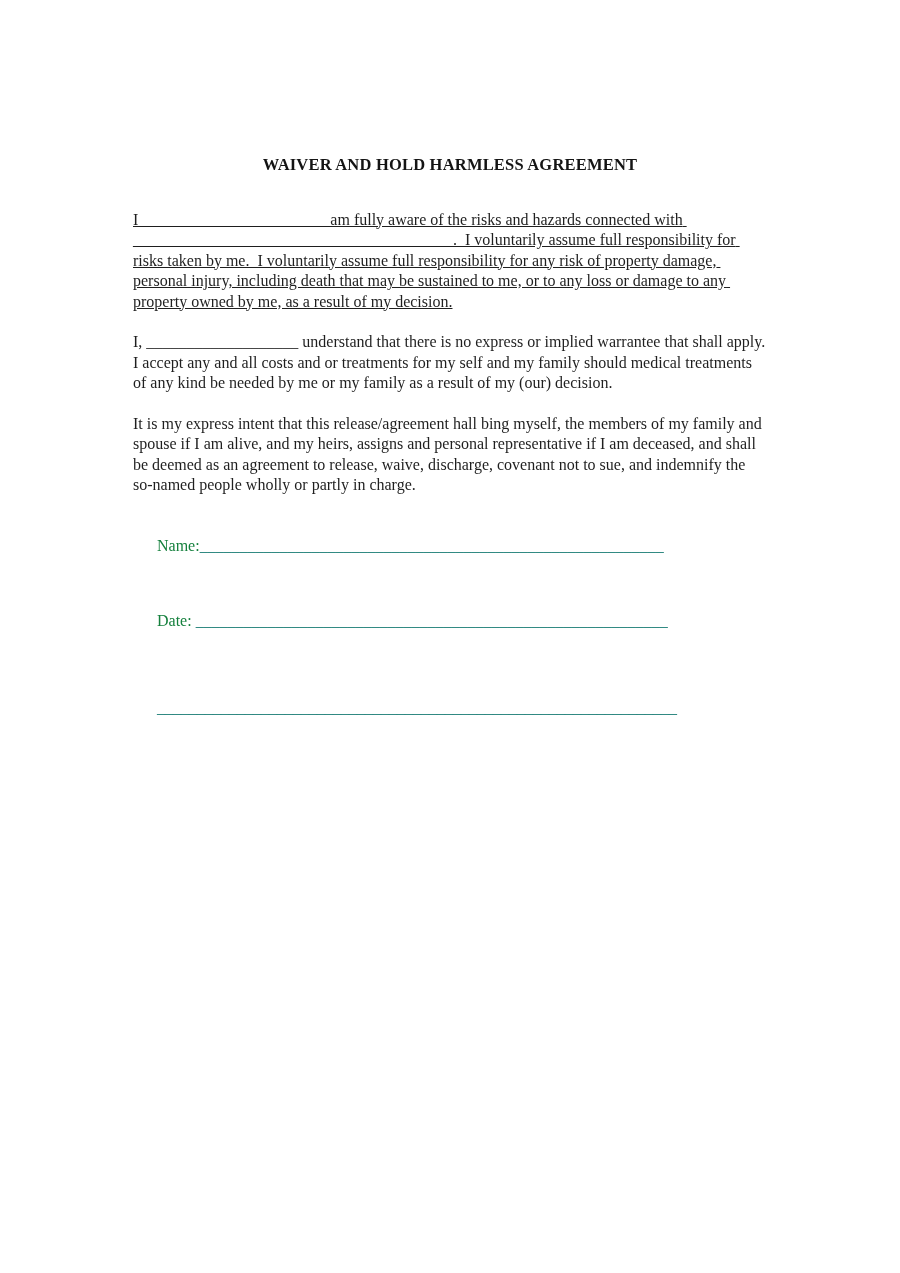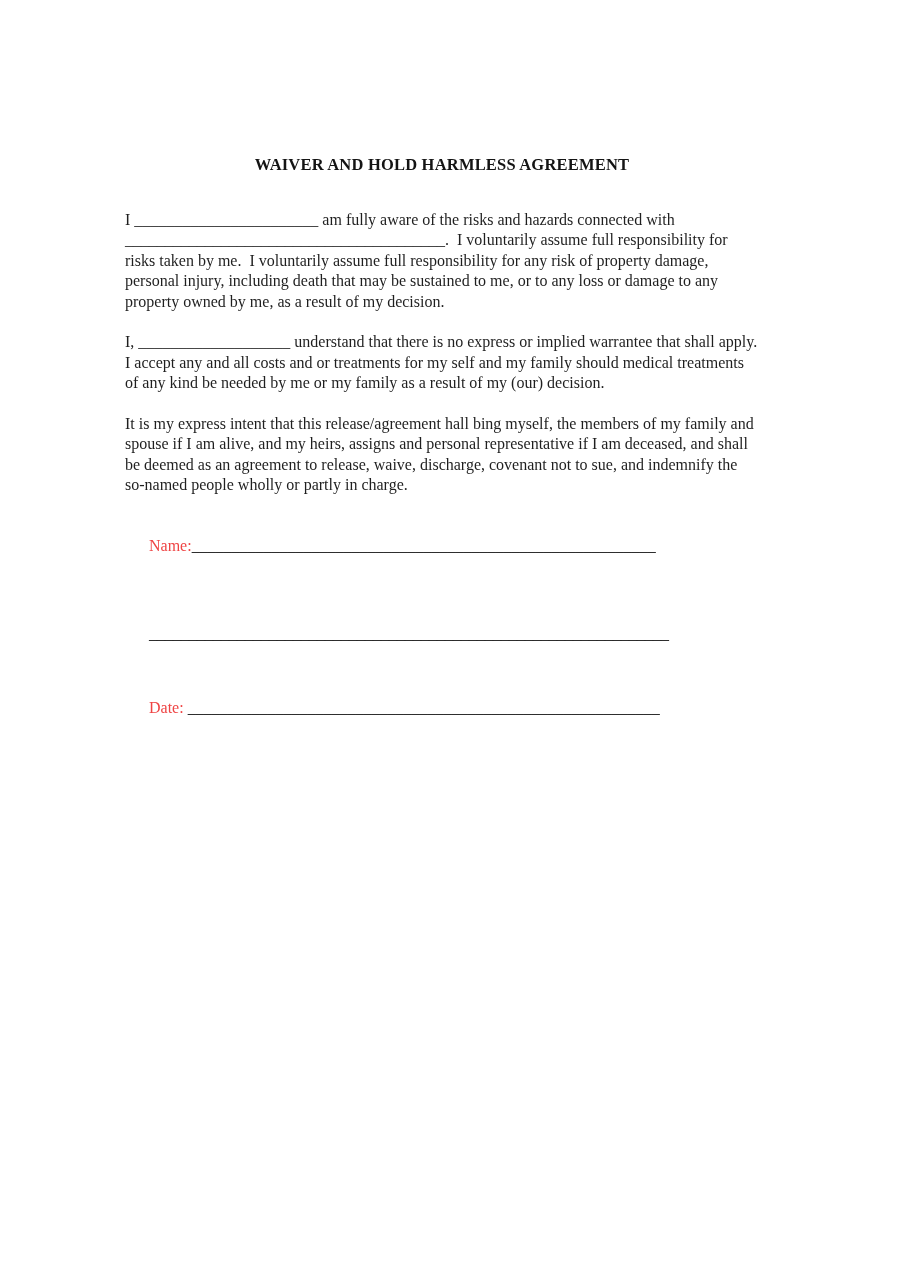--- a/index.html
+++ b/index.html
@@ -16,55 +16,56 @@
     color: #1f1f1f;
     font-family: "Liberation Serif", "DejaVu Serif", serif;
     font-size: 16px;
     line-height: 20.5px;
     box-sizing: border-box;
     overflow: hidden;
   }
   .content {
     position: absolute;
     top: 155px;
-    left: 125px;
+    left: 133px;
     width: 634px;
   }
   .title {
     margin: 0 0 34px 0;
     text-align: center;
     font-weight: bold;
     font-size: 16.5px;
     letter-spacing: 0.2px;
     color: #141414;
   }
   .para {
     margin: 20px 0 0 0;
     white-space: pre-wrap;
     word-break: break-word;
   }
   .para:first-of-type {
     margin-top: 0;
+    text-decoration: underline;
   }
   .field {
     margin: 20px 0 0 0;
     white-space: pre-wrap;
     word-break: break-word;
   }
   .field.cont {
     margin-top: 26px;
   }
   .field.date {
     margin-top: 13px;
   }
   .field .label {
-    color: #ef4444;
+    color: #15803d;
   }
   .field .line {
-    color: #000000;
+    color: #0f766e;
     letter-spacing: 0;
   }
 </style>
 </head>
 <body>
 
 <div class="page">
   <div class="content">
 
     <h1 class="title">WAIVER AND HOLD HARMLESS AGREEMENT</h1>
@@ -74,22 +75,22 @@
     <p class="para">I, ___________________ understand that there is no express or implied warrantee that shall apply. I accept any and all costs and or treatments for my self and my family should medical treatments of any kind be needed by me or my family as a result of my (our) decision.</p>
 
 
     <p class="para">It is my express intent that this release/agreement hall bing myself, the members of my family and spouse if I am alive, and my heirs, assigns and personal representative if I am deceased, and shall be deemed as an agreement to release, waive, discharge, covenant not to sue, and indemnify the so-named people wholly or partly in charge.</p>
 
     <div class="field">
       <span class="label">Name:</span><span class="line">__________________________________________________________</span>
     </div>
 
 
+    <div class="field date">
+      <span class="label">Date: </span><span class="line">___________________________________________________________</span>
+    </div>
+
     <div class="field cont">
       <span class="label"></span><span class="line">_________________________________________________________________</span>
-    </div>
-
-    <div class="field date">
-      <span class="label">Date: </span><span class="line">___________________________________________________________</span>
     </div>
 
   </div>
 </div>
 
 </body></html>

